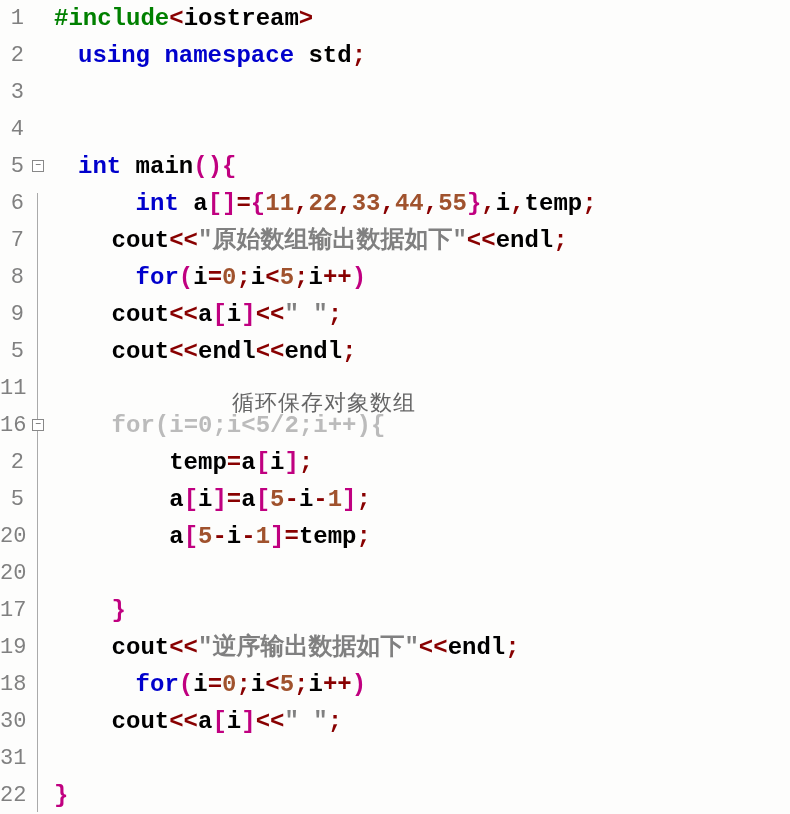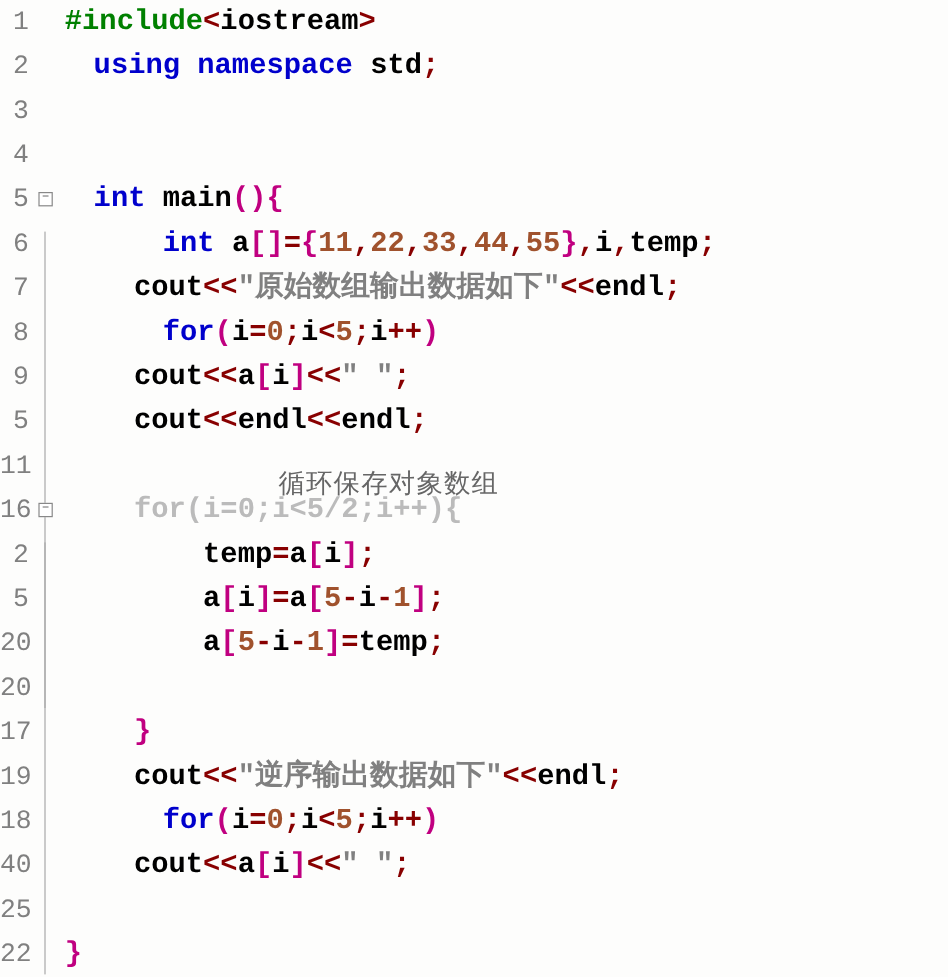--- a/index.html
+++ b/index.html
@@ -96,22 +96,22 @@
       <div class="line">5</div>
       <div class="line">11</div>
       <div class="line">16</div>
       <div class="line">2</div>
       <div class="line">5</div>
       <div class="line">20</div>
       <div class="line">20</div>
       <div class="line">17</div>
       <div class="line">19</div>
       <div class="line">18</div>
-      <div class="line">40</div>
-      <div class="line">25</div>
+      <div class="line">30</div>
+      <div class="line">31</div>
       <div class="line">22</div>
     </div>
   <div class="fold-col" id="foldcol">
       <div class="fold-line" style="top: 193px; height: 619px;"></div>
       <div class="fold-line" style="top: 452px; height: 138px;"></div>
       <div class="fold-marker" style="top: 160px;">−</div>
       <div class="fold-marker" style="top: 419px;">−</div>
     </div>
   <div class="code" id="code"><div class="line"><span class="pre">#include</span><span class="pnc">&lt;</span><span class="txt">iostream</span><span class="pnc">&gt;</span></div><div class="line"><span class="kw">using namespace</span><span class="txt"> std</span><span class="pnc">;</span></div><div class="line"></div><div class="line"></div><div class="line"><span class="kw">int</span><span class="txt"> main</span><span class="brk">()</span><span class="brk">{</span></div><div class="line"><span class="txt">    </span><span class="kw">int</span><span class="txt"> a</span><span class="brk">[]</span><span class="pnc">=</span><span class="brk">{</span><span class="num">11</span><span class="pnc">,</span><span class="num">22</span><span class="pnc">,</span><span class="num">33</span><span class="pnc">,</span><span class="num">44</span><span class="pnc">,</span><span class="num">55</span><span class="brk">}</span><span class="pnc">,</span><span class="txt">i</span><span class="pnc">,</span><span class="txt">temp</span><span class="pnc">;</span></div><div class="line"><span class="txt">    cout</span><span class="pnc">&lt;&lt;</span><span class="str">"原始数组输出数据如下"</span><span class="pnc">&lt;&lt;</span><span class="txt">endl</span><span class="pnc">;</span></div><div class="line"><span class="txt">    </span><span class="kw">for</span><span class="brk">(</span><span class="txt">i</span><span class="pnc">=</span><span class="num">0</span><span class="pnc">;</span><span class="txt">i</span><span class="pnc">&lt;</span><span class="num">5</span><span class="pnc">;</span><span class="txt">i</span><span class="pnc">++</span><span class="brk">)</span></div><div class="line"><span class="txt">    cout</span><span class="pnc">&lt;&lt;</span><span class="txt">a</span><span class="brk">[</span><span class="txt">i</span><span class="brk">]</span><span class="pnc">&lt;&lt;</span><span class="str">" "</span><span class="pnc">;</span></div><div class="line"><span class="txt">    cout</span><span class="pnc">&lt;&lt;</span><span class="txt">endl</span><span class="pnc">&lt;&lt;</span><span class="txt">endl</span><span class="pnc">;</span></div><div class="line"></div><div class="line"><span class="txt">    </span><span class="dim">for</span><span class="dim">(</span><span class="dim">i</span><span class="dim">=</span><span class="dim">0</span><span class="dim">;</span><span class="dim">i&lt;5/2;i++){</span></div><div class="line"><span class="txt">        temp</span><span class="pnc">=</span><span class="txt">a</span><span class="brk">[</span><span class="txt">i</span><span class="brk">]</span><span class="pnc">;</span></div><div class="line"><span class="txt">        a</span><span class="brk">[</span><span class="txt">i</span><span class="brk">]</span><span class="pnc">=</span><span class="txt">a</span><span class="brk">[</span><span class="num">5</span><span class="pnc">-</span><span class="txt">i</span><span class="pnc">-</span><span class="num">1</span><span class="brk">]</span><span class="pnc">;</span></div><div class="line"><span class="txt">        a</span><span class="brk">[</span><span class="num">5</span><span class="pnc">-</span><span class="txt">i</span><span class="pnc">-</span><span class="num">1</span><span class="brk">]</span><span class="pnc">=</span><span class="txt">temp</span><span class="pnc">;</span></div><div class="line"></div><div class="line"><span class="txt">    </span><span class="brk">}</span></div><div class="line"><span class="txt">    cout</span><span class="pnc">&lt;&lt;</span><span class="str">"逆序输出数据如下"</span><span class="pnc">&lt;&lt;</span><span class="txt">endl</span><span class="pnc">;</span></div><div class="line"><span class="txt">    </span><span class="kw">for</span><span class="brk">(</span><span class="txt">i</span><span class="pnc">=</span><span class="num">0</span><span class="pnc">;</span><span class="txt">i</span><span class="pnc">&lt;</span><span class="num">5</span><span class="pnc">;</span><span class="txt">i</span><span class="pnc">++</span><span class="brk">)</span></div><div class="line"><span class="txt">    cout</span><span class="pnc">&lt;&lt;</span><span class="txt">a</span><span class="brk">[</span><span class="txt">i</span><span class="brk">]</span><span class="pnc">&lt;&lt;</span><span class="str">" "</span><span class="pnc">;</span></div><div class="line"></div><div class="line"><span class="brk">}</span></div></div>
 </div>

